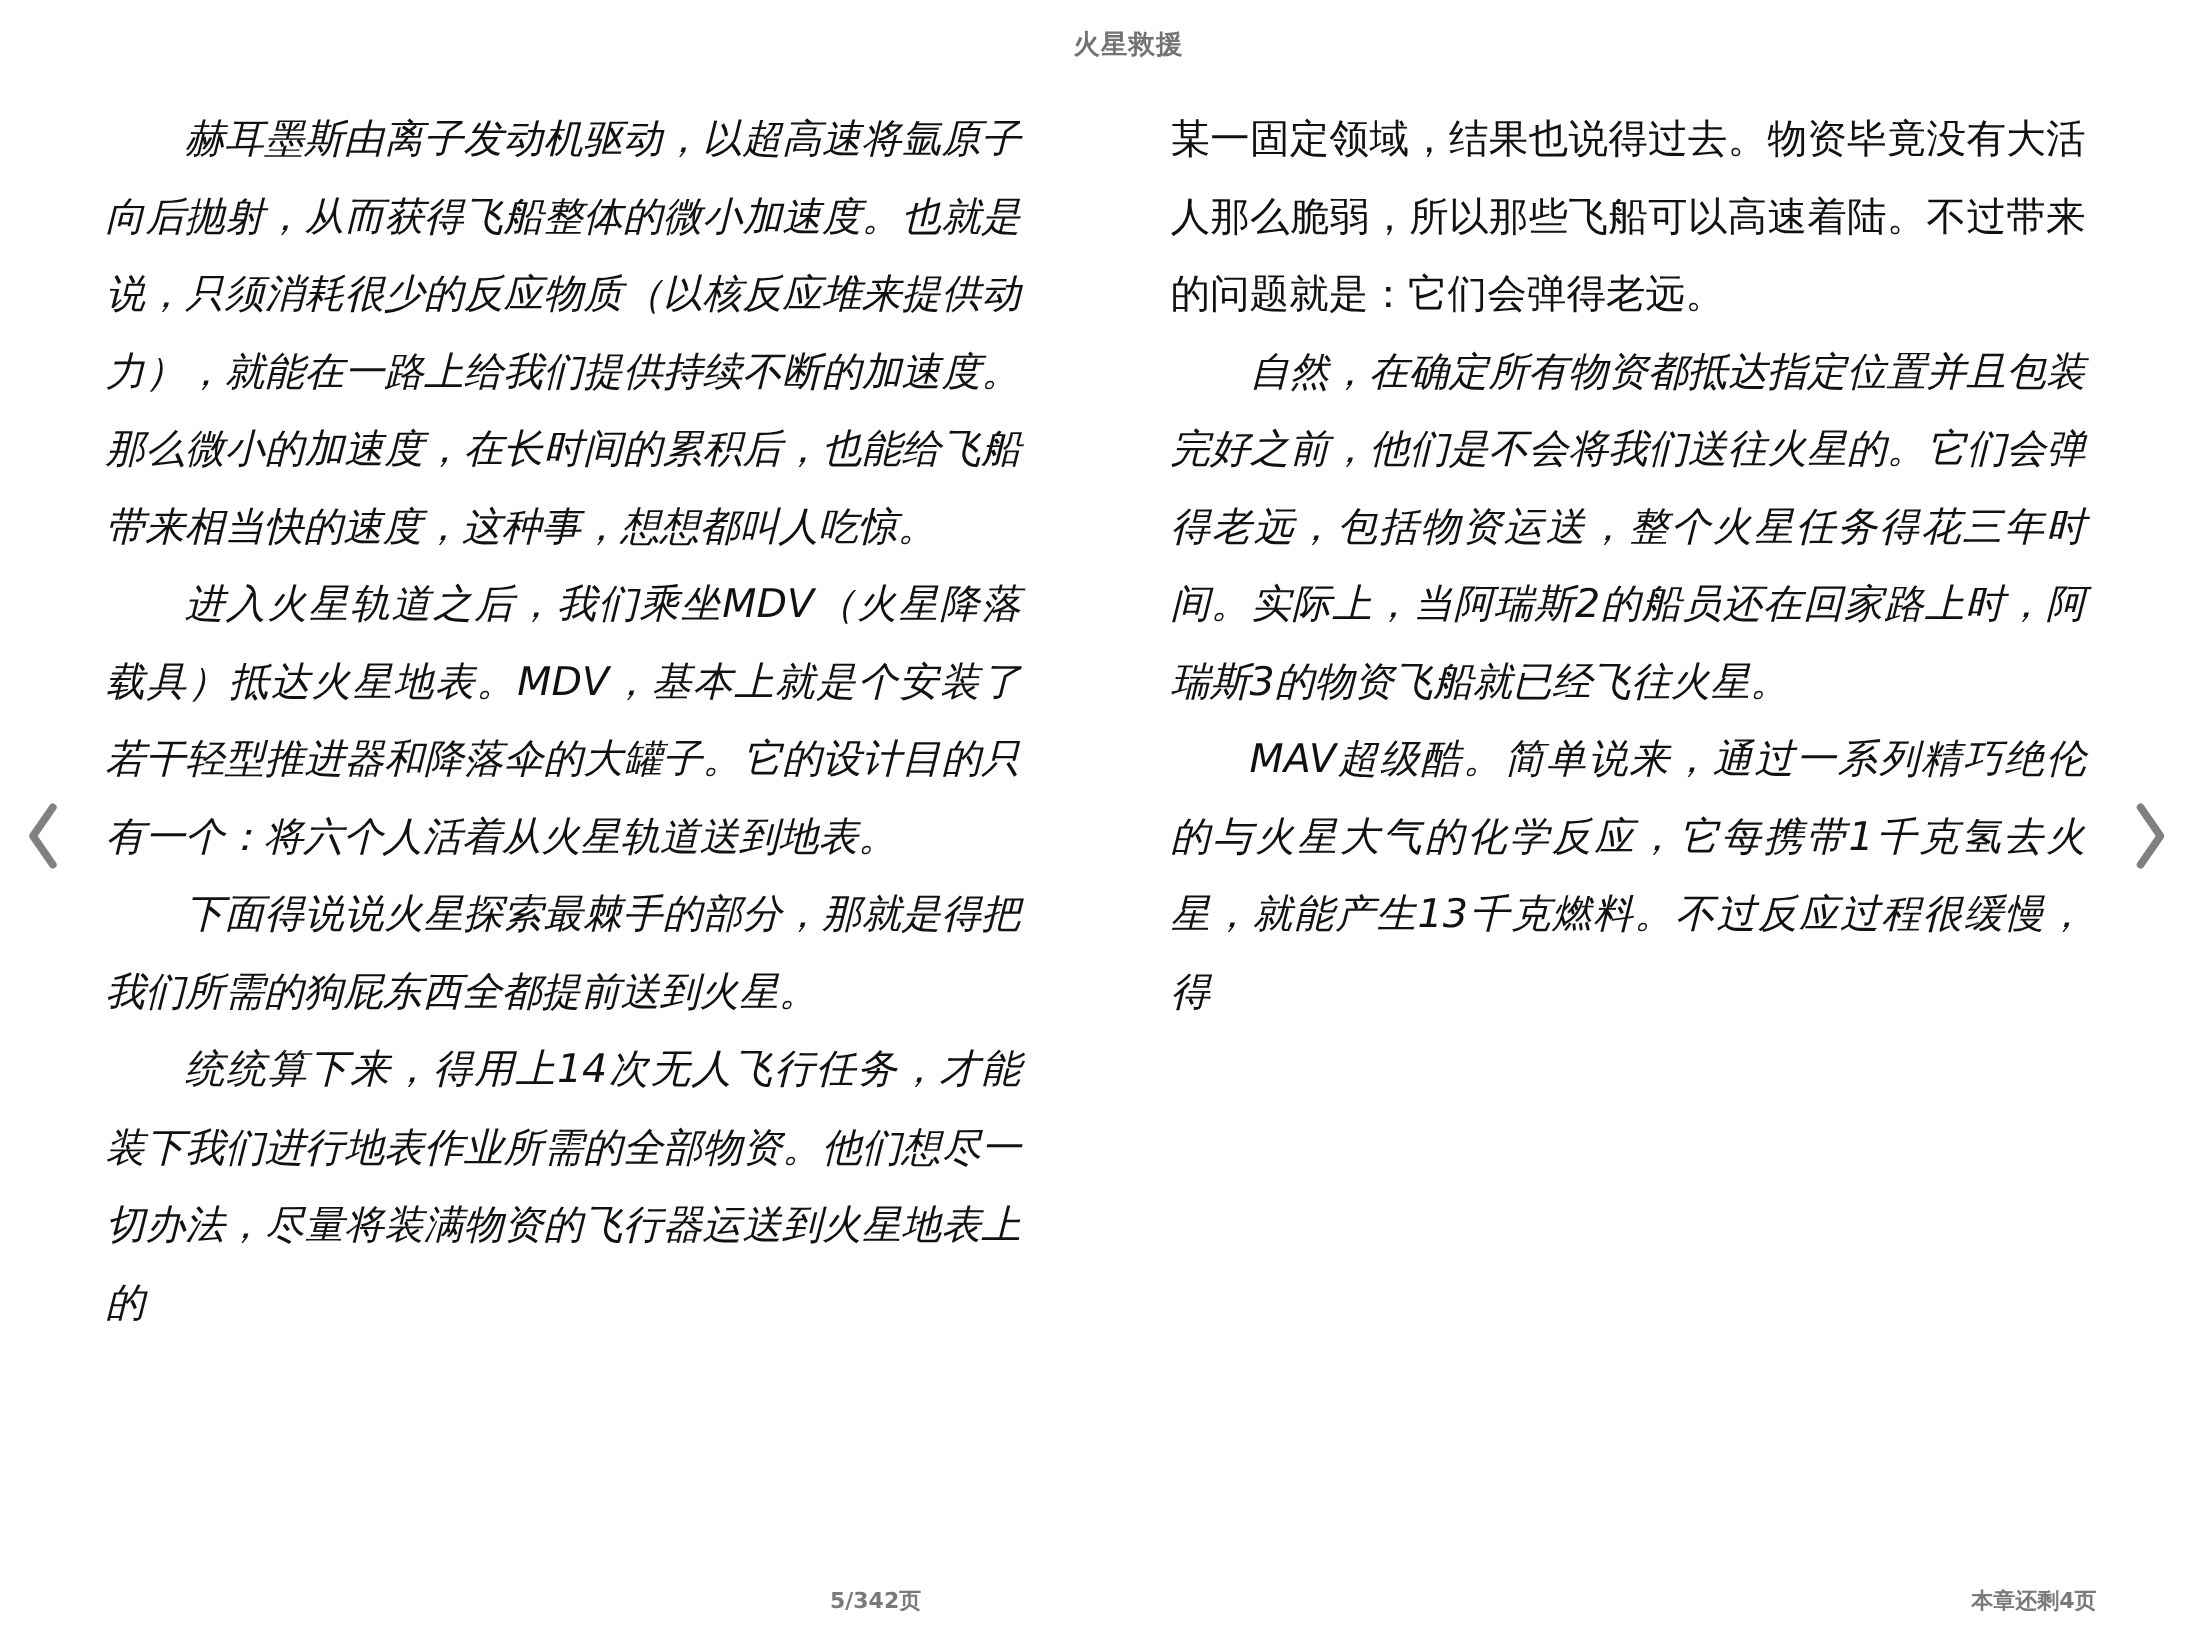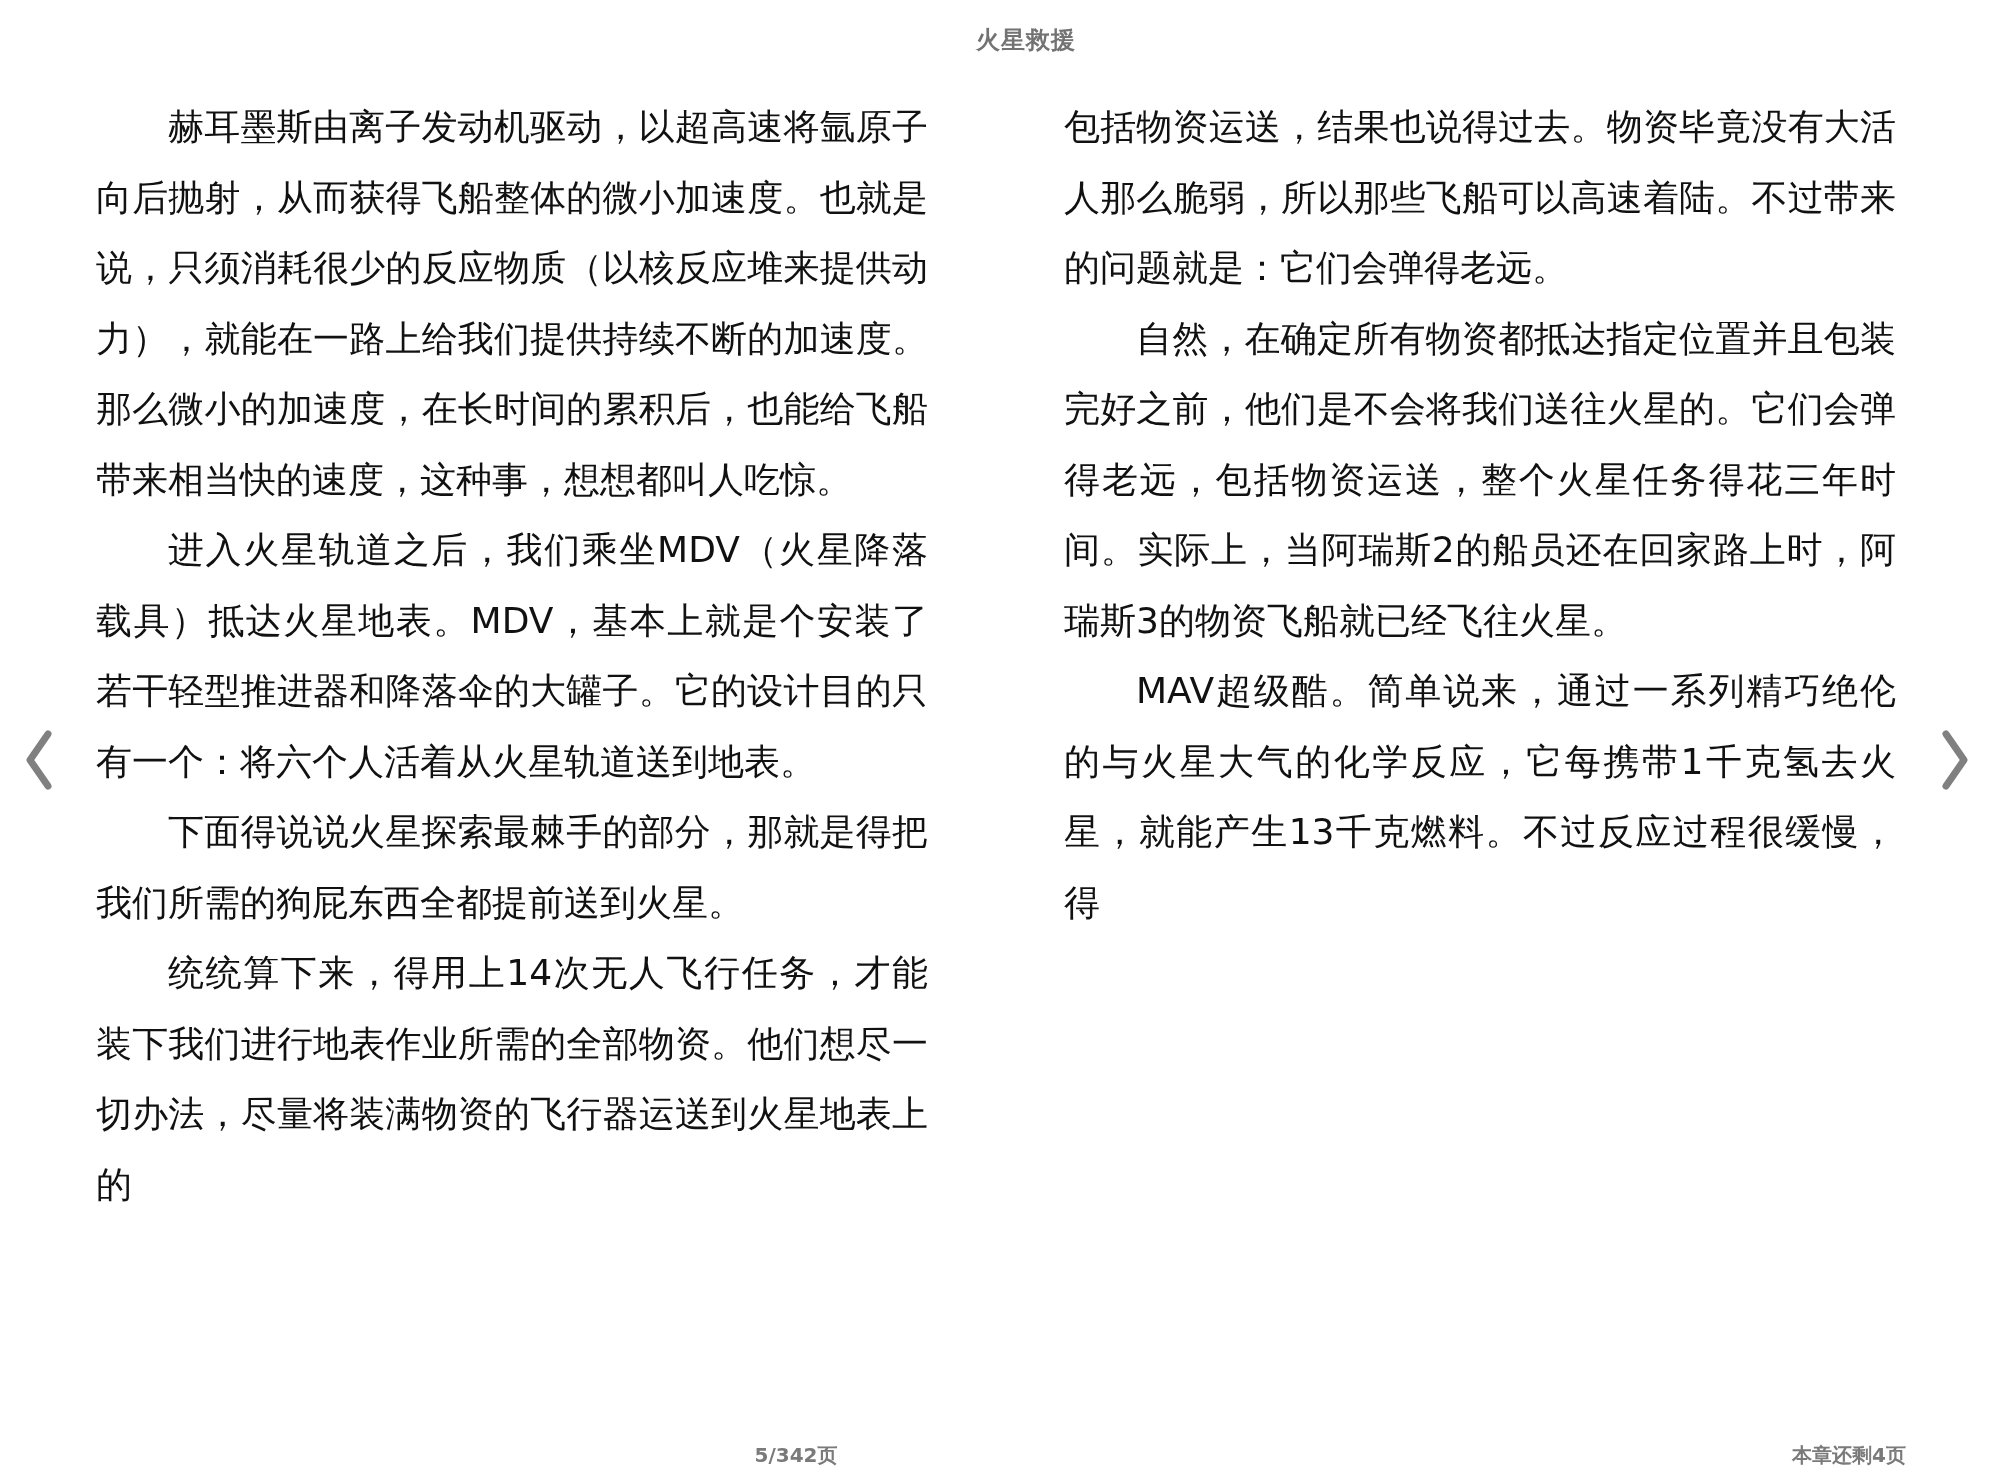--- a/index.html
+++ b/index.html
@@ -4,21 +4,21 @@
   <style>
     html, body { margin:0; padding:0; background:#ffffff; }
     body { width:1994px; height:1478px; position:relative; overflow:hidden;
            font-family:"DejaVu Sans","Liberation Sans",sans-serif; color:#111; }
     .title { position:absolute; top:24px; left:0; width:1994px; text-align:center;
              font-size:24px; font-weight:bold; color:#737373; letter-spacing:1px;padding-left:29px; }
     .column { position:absolute; top:92px; width:832px; font-size:36px; line-height:70.5px; }
     .col-left { left:96px; }
     .col-right { left:1064px; }
     .para { margin:0; text-align:justify; text-justify:inter-character; }
-    .para.indent { text-indent:2em; }
+    .para.indent { text-indent:2em;font-style:italic; }
     .fn { color:#2222cc; font-size:22px; vertical-align:super; line-height:0; margin:0 6px; }
     .arrow { position:absolute; top:728px; width:40px; height:64px; }
     .arrow-left { left:18px; }
     .arrow-right { left:1936px; }
     .footer { position:absolute; top:1442px; font-size:20px; color:#7a7a7a; font-weight:bold; }
     .page-num { left:0; width:1592px; text-align:center; }
     .remaining { right:88px;margin-left:36px; }
   </style>
 </head>
 <body>
@@ -32,21 +32,21 @@
 </div>
 
 <div class="column col-left">
   <p class="para indent">赫耳墨斯由离子发动机驱动，以超高速将氩原子向后抛射，从而获得飞船整体的微小加速度。也就是说，只须消耗很少的反应物质（以核反应堆来提供动力），就能在一路上给我们提供持续不断的加速度。那么微小的加速度，在长时间的累积后，也能给飞船带来相当快的速度，这种事，想想都叫人吃惊。</p>
   <p class="para indent">进入火星轨道之后，我们乘坐MDV（火星降落载具）抵达火星地表。MDV，基本上就是个安装了若干轻型推进器和降落伞的大罐子。它的设计目的只有一个：将六个人活着从火星轨道送到地表。</p>
   <p class="para indent">下面得说说火星探索最棘手的部分，那就是得把我们所需的狗屁东西全都提前送到火星。</p>
   <p class="para indent">统统算下来，得用上14次无人飞行任务，才能装下我们进行地表作业所需的全部物资。他们想尽一切办法，尽量将装满物资的飞行器运送到火星地表上的</p>
 </div>
 
 <div class="column col-right">
-  <p class="para">包括物资运送，结果也说得过去。物资毕竟没有大活人那么脆弱，所以那些飞船可以高速着陆。不过带来的问题就是：它们会弹得老远。</p>
+  <p class="para">某一固定领域，结果也说得过去。物资毕竟没有大活人那么脆弱，所以那些飞船可以高速着陆。不过带来的问题就是：它们会弹得老远。</p>
   <p class="para indent">自然，在确定所有物资都抵达指定位置并且包装完好之前，他们是不会将我们送往火星的。它们会弹得老远，包括物资运送，整个火星任务得花三年时间。实际上，当阿瑞斯2的船员还在回家路上时，阿瑞斯3的物资飞船就已经飞往火星。</p>
   <p class="para indent">MAV超级酷。简单说来，通过一系列精巧绝伦的与火星大气的化学反应，它每携带1千克氢去火星，就能产生13千克燃料。不过反应过程很缓慢，得</p>
 </div>
 
 <div class="arrow arrow-right">
   <svg width="40" height="64" viewBox="0 0 40 64">
     <polyline points="10,6 28,32 10,58" fill="none" stroke="#808080" stroke-width="7" stroke-linecap="round" stroke-linejoin="round"></polyline>
   </svg>
 </div>
 

